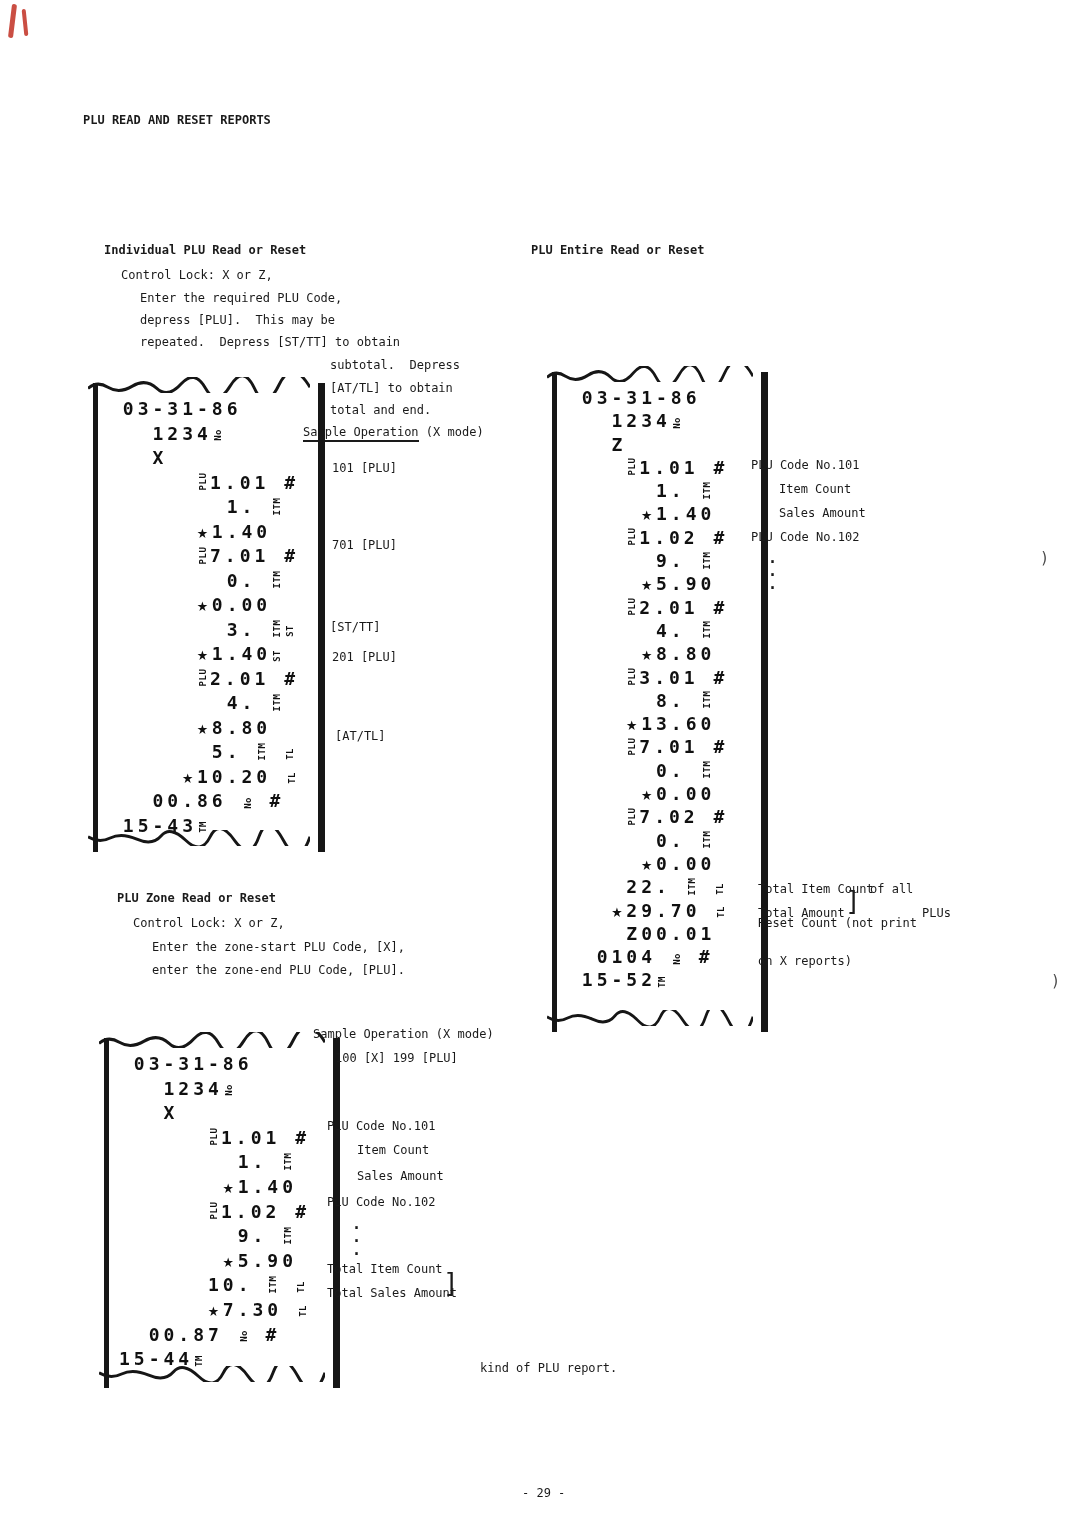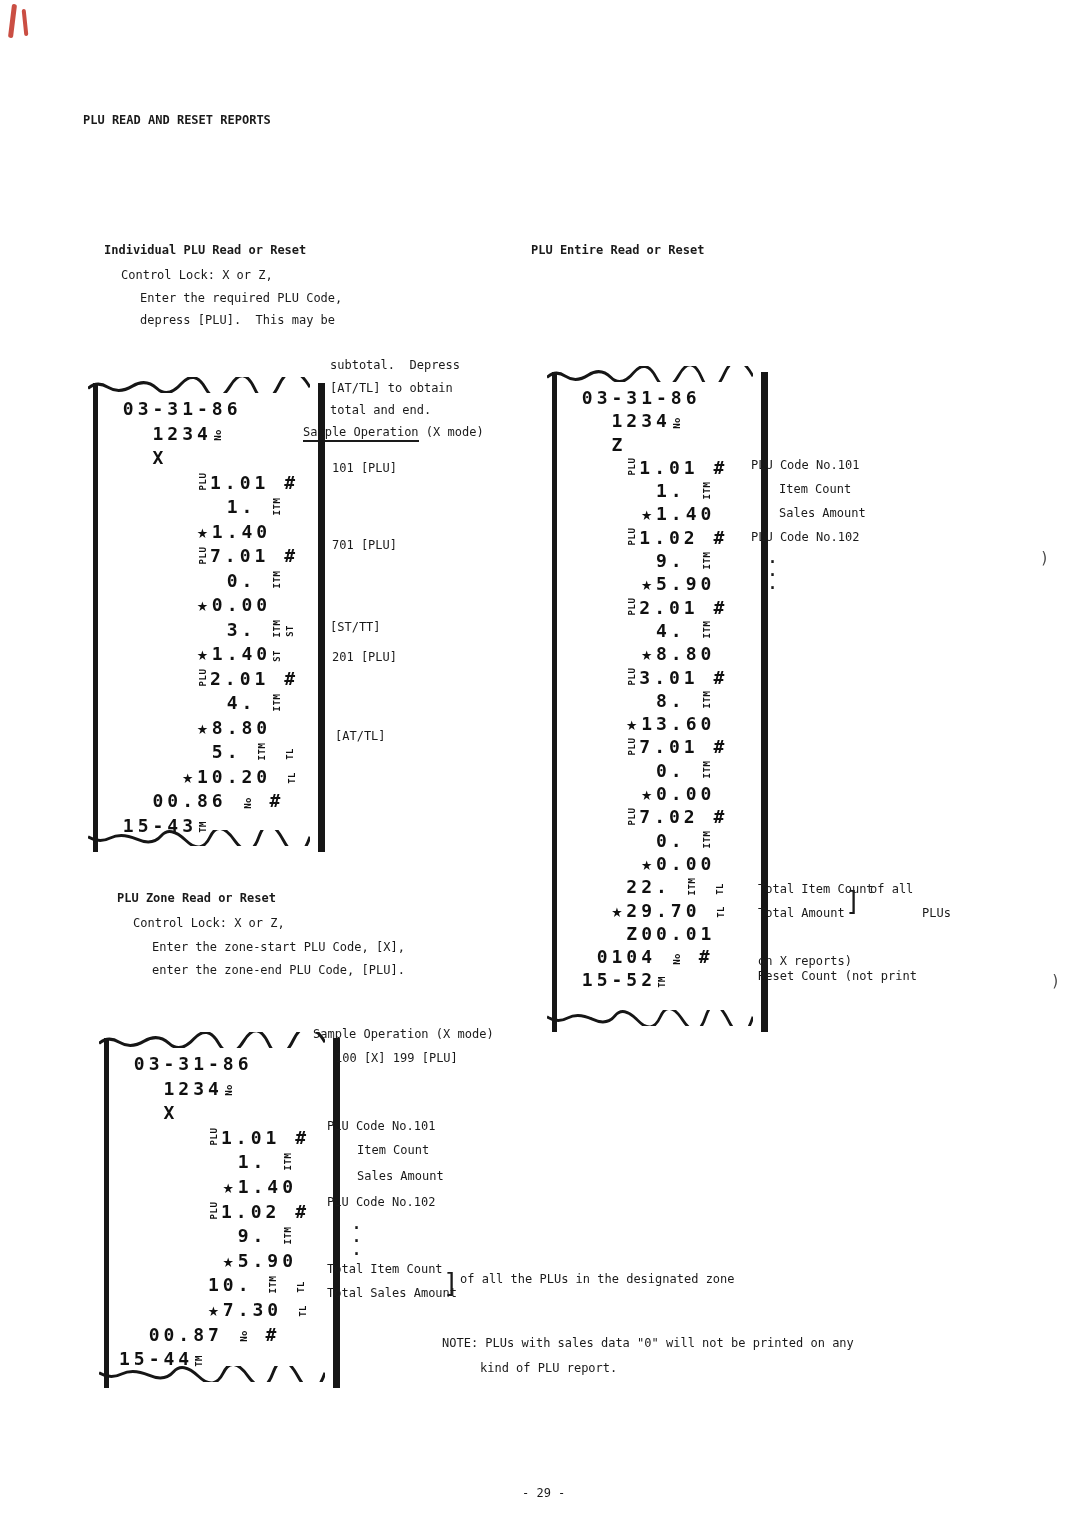--- a/index.html
+++ b/index.html
@@ -41,20 +41,21 @@
 
   <div class="pen" style="left:10px; top:4px; width:5px; height:34px; transform:rotate(7deg);"></div>
   <div class="pen" style="left:23px; top:9px; width:4px; height:27px; transform:rotate(-6deg);"></div>
 
   <div class="t bold" style="left:83px; top:113px;">PLU READ AND RESET REPORTS</div>
 
   <div class="t bold" style="left:104px; top:243px;">Individual PLU Read or Reset</div>
   <div class="t" style="left:121px; top:268px;">Control Lock: X or Z,</div>
   <div class="t" style="left:140px; top:291px;">Enter the required PLU Code,</div>
   <div class="t" style="left:140px; top:313px;">depress [PLU].  This may be</div>
+  <div class="t" style="left:140px; top:335px;">repeated.  Depress [ST/TT] to obtain</div>
   <div class="t" style="left:330px; top:358px;">subtotal.  Depress</div>
   <div class="t" style="left:330px; top:381px;">[AT/TL] to obtain</div>
   <div class="t" style="left:330px; top:403px;">total and end.</div>
   <div class="t" style="left:303px; top:425px;"><span class="u">Sample Operation</span> <span>(X mode)</span></div>
 
   <div class="t" style="left:332px; top:461px;">101 [PLU]</div>
   <div class="t" style="left:332px; top:538px;">701 [PLU]</div>
   <div class="t" style="left:330px; top:604px;margin-top:16px;">[ST/TT]</div>
   <div class="t" style="left:332px; top:650px;">201 [PLU]</div>
   <div class="t" style="left:335px; top:729px;">[AT/TL]</div>
@@ -128,21 +129,21 @@
   <div class="t" style="left:779px; top:506px;">Sales Amount</div>
   <div class="t" style="left:751px; top:530px;">PLU Code No.102</div>
   <div class="t vdots" style="left:768px; top:552px;">.
 .
 .</div>
   <div class="t" style="left:758px; top:882px;">Total Item Count</div>
   <div class="t bracket" style="left:845px; top:886px;">]</div>
   <div class="t" style="left:870px; top:882px;">of all</div>
   <div class="t" style="left:758px; top:906px;">Total Amount</div>
   <div class="t" style="left:882px; top:906px;margin-left:40px;">PLUs</div>
-  <div class="t" style="left:758px; top:969px;">Reset Count (not print</div>
+  <div class="t" style="left:758px; top:916px;">Reset Count (not print</div>
   <div class="t" style="left:758px; top:954px;">on X reports)</div>
 
   <div class="t bold" style="left:117px; top:891px;">PLU Zone Read or Reset</div>
   <div class="t" style="left:133px; top:916px;">Control Lock: X or Z,</div>
   <div class="t" style="left:152px; top:940px;">Enter the zone-start PLU Code, [X],</div>
   <div class="t" style="left:152px; top:963px;">enter the zone-end PLU Code, [PLU].</div>
 
   <div class="receipt r3" style="left:104px; top:1038px; width:214px; height:336px;">
       <div class="rline"> 03-31-86</div>
       <div class="rline">   1234<span class="rot">No</span></div>
@@ -170,22 +171,20 @@
   <div class="t" style="left:327px; top:1119px;">PLU Code No.101</div>
   <div class="t" style="left:357px; top:1143px;">Item Count</div>
   <div class="t" style="left:357px; top:1169px;">Sales Amount</div>
   <div class="t" style="left:327px; top:1195px;">PLU Code No.102</div>
   <div class="t vdots" style="left:352px; top:1218px;">.
 .
 .</div>
   <div class="t" style="left:327px; top:1262px;">Total Item Count</div>
   <div class="t" style="left:327px; top:1286px;">Total Sales Amount</div>
   <div class="t bracket" style="left:443px; top:1268px;">]</div>
-  <div class="t" style="left:460px; top:1272px;">of all the PLUs in the designated zone</div>
-  <div class="t" style="left:442px; top:1336px;">NOTE: PLUs with sales data "0" will not be printed on any</div>
   <div class="t" style="left:480px; top:1361px;">kind of PLU report.</div>
 
   <div class="stray" style="left:1040px; top:549px;">)</div>
   <div class="stray" style="left:1051px; top:972px;">)</div>
 
   <div class="t" style="left:522px; top:1486px;">- 29 -</div>
 
 </div>
 
 </body></html>

